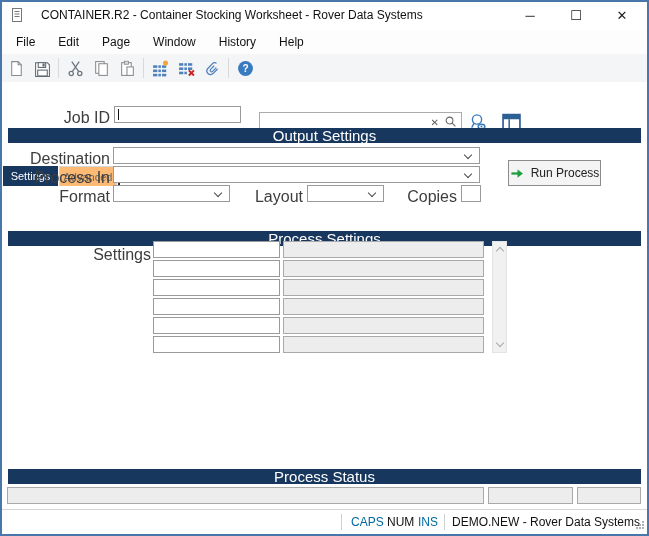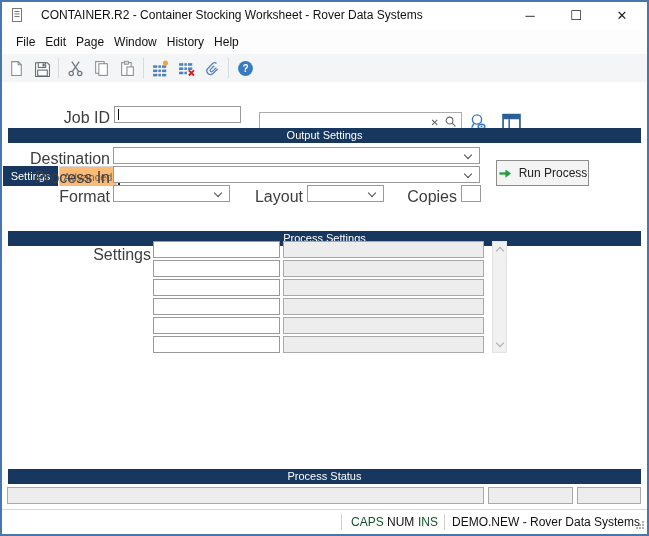--- a/index.html
+++ b/index.html
@@ -10,21 +10,21 @@
   .win-border { position:absolute; inset:0; border:2px solid #4a77ab; pointer-events:none; z-index:60; }
 
   
   .titlebar { position:absolute; left:0; top:0; width:100%; height:30px; background:#fff; }
   .title-icon { position:absolute; left:9px; top:7px; width:16px; height:16px; }
   .title-text { position:absolute; left:32px; top:0; height:30px; line-height:30px; font-size:12px; color:#111; white-space:nowrap;margin-left:9px; }
   .win-controls { position:absolute; right:4px; top:0; height:30px; display:flex; }
   .win-btn { width:46px; height:30px; display:flex; align-items:center; justify-content:center; font-size:13px; color:#222; cursor:default; }
 
   
-  .menubar { position:absolute; left:0; top:30px; width:100%; height:24px; background:#fdfdfd; display:flex; align-items:center; padding-left:13px; gap:4px; }
+  .menubar { position:absolute; left:0; top:30px; width:100%; height:24px; background:#fdfdfd; display:flex; align-items:center; padding-left:13px; gap:17px; }
   .menu-item { font-size:12px; color:#111; padding:2px 3px; }
 
   
   .toolbar { position:absolute; left:0; top:54px; width:100%; height:28px; background:#f4f5f7; }
   .tb-group { position:absolute; left:3px; top:0; height:28px; display:flex; align-items:center; }
   .tb-btn { width:26px; height:24px; display:flex; align-items:center; justify-content:center; }
   .tb-btn svg { width:17px; height:17px; }
   .tb-sep { width:1px; height:20px; background:#d9d9d9; margin:0 3px; }
   .searchbox { position:absolute; left:259px; top:58px; width:203px; height:20px; background:#fff; border:1px solid #ababab; display:flex; align-items:center; }
   .searchbox input { flex:1; border:none; outline:none; height:16px; font-size:12px; padding-left:4px; background:transparent; }
@@ -37,38 +37,38 @@
   .tabstrip { position:absolute; left:0; top:82px; width:100%; height:24px; background:#fff; }
   .tab { position:absolute; top:84px; height:20px; font-size:11px; display:flex; align-items:center; justify-content:center; }
   .tab-active { left:3px; width:55px; background:#17375e; color:#fff; }
   .tab-idle { left:59px; width:58px; background:#fdba74; color:#666; border:1px solid #d8d8d8; border-bottom:none; }
   .tab-divider { position:absolute; left:118px; top:84px; width:2px; height:20px; background:#2a2a2a; }
 
   
   .flabel { position:absolute; font-size:16px; color:#3d3d3d; text-align:right; white-space:nowrap; }
   .tinput { position:absolute; height:17px; background:#fff; border:1px solid #9a9a9a; font-size:12px; padding:0 3px; font-family:inherit; outline:none; }
   .caret { position:absolute; width:1px; height:11px; background:#111; z-index:5; }
-  .section-hdr { position:absolute; left:8px; width:633px; height:15px; background:#17375e; color:#fff; font-size:11px; text-align:center; line-height:15px; }
+  .section-hdr { position:absolute; left:8px; width:633px; height:15px; background:#17375e; color:#fff; font-size:15px; text-align:center; line-height:15px; }
   .combo { position:absolute; height:17px; background:#fff; border:1px solid #9a9a9a; }
   .combo .chev { position:absolute; right:8px; top:4px; width:6px; height:6px; border-right:1.6px solid #4a4a4a; border-bottom:1.6px solid #4a4a4a; transform:rotate(45deg); }
   .ro-field { position:absolute; height:17px; background:#ededed; border:1px solid #a9a9a9; }
 
-  .run-btn { position:absolute; left:496px; top:160px; width:93px; height:26px; background:#f4f4f4; border:1px solid #8c8c8c; display:flex; align-items:center; justify-content:center; gap:6px; font-size:12px; color:#222; }
+  .run-btn { position:absolute; left:508px; top:160px; width:93px; height:26px; background:#f4f4f4; border:1px solid #8c8c8c; display:flex; align-items:center; justify-content:center; gap:6px; font-size:12px; color:#222; }
   .run-btn svg { width:15px; height:15px; }
 
   
   .scrollbar { position:absolute; left:492px; top:241px; width:15px; height:112px; background:#f1f1f1; border:1px solid #e3e3e3; }
   .sc-chev { position:absolute; left:4px; width:6px; height:6px; border-right:1.8px solid #a8a8a8; border-bottom:1.8px solid #a8a8a8; }
   .sc-up { top:6px; transform:rotate(-135deg); }
   .sc-down { bottom:6px; transform:rotate(45deg); }
 
   
   .statusbar { position:absolute; left:0; top:509px; width:100%; height:25px; background:#fff; border-top:1px solid #d7d7d7; font-size:12px; }
   .sb-item { position:absolute; top:0; height:24px; line-height:24px; }
-  .sb-dim { color:#14532d; }
+  .sb-dim { color:#0369a1; }
   .sb-on { color:#111; }
   .sb-vline { position:absolute; top:4px; width:1px; height:16px; background:#d0d0d0; }
   .grip { position:absolute; right:4px; bottom:4px; width:9px; height:9px; }
   .grip::before { content:""; position:absolute; width:2px; height:2px;
     box-shadow:6px 0 #a9b4bc, 6px 3px #a9b4bc, 3px 3px #a9b4bc, 6px 6px #a9b4bc, 3px 6px #a9b4bc, 0 6px #a9b4bc; }
 </style>
 </head>
 <body>
 
 <div class="window">

